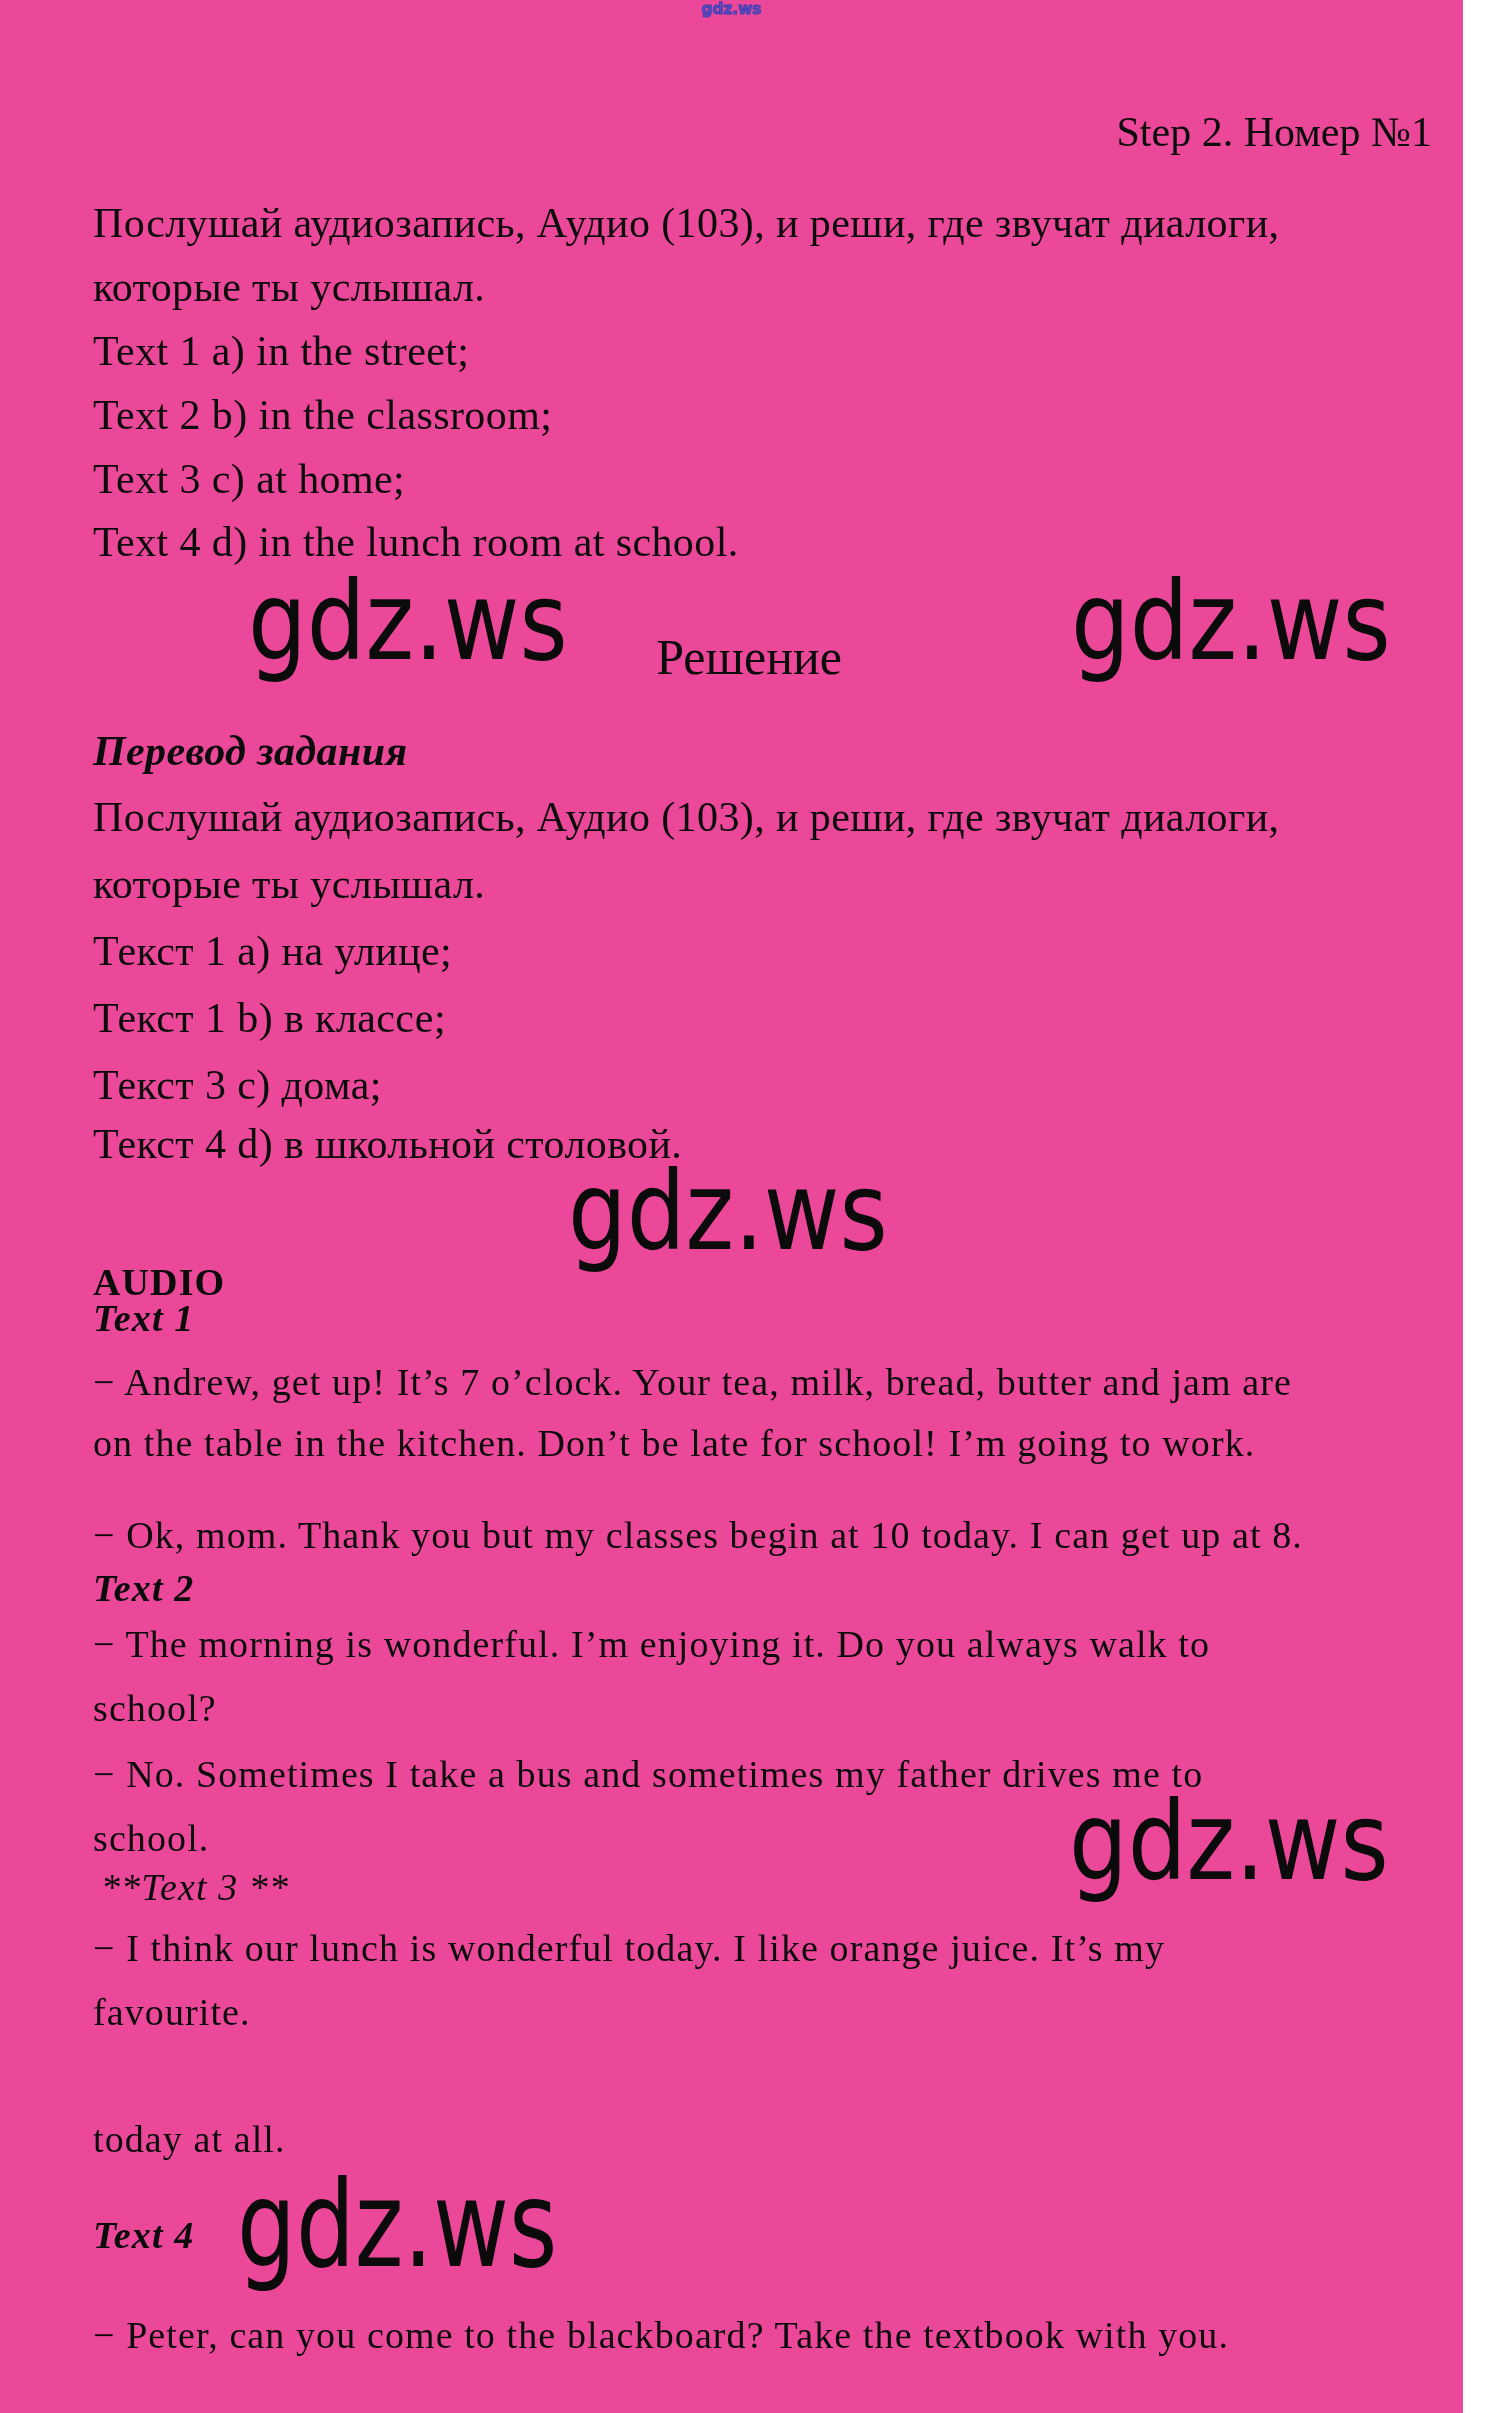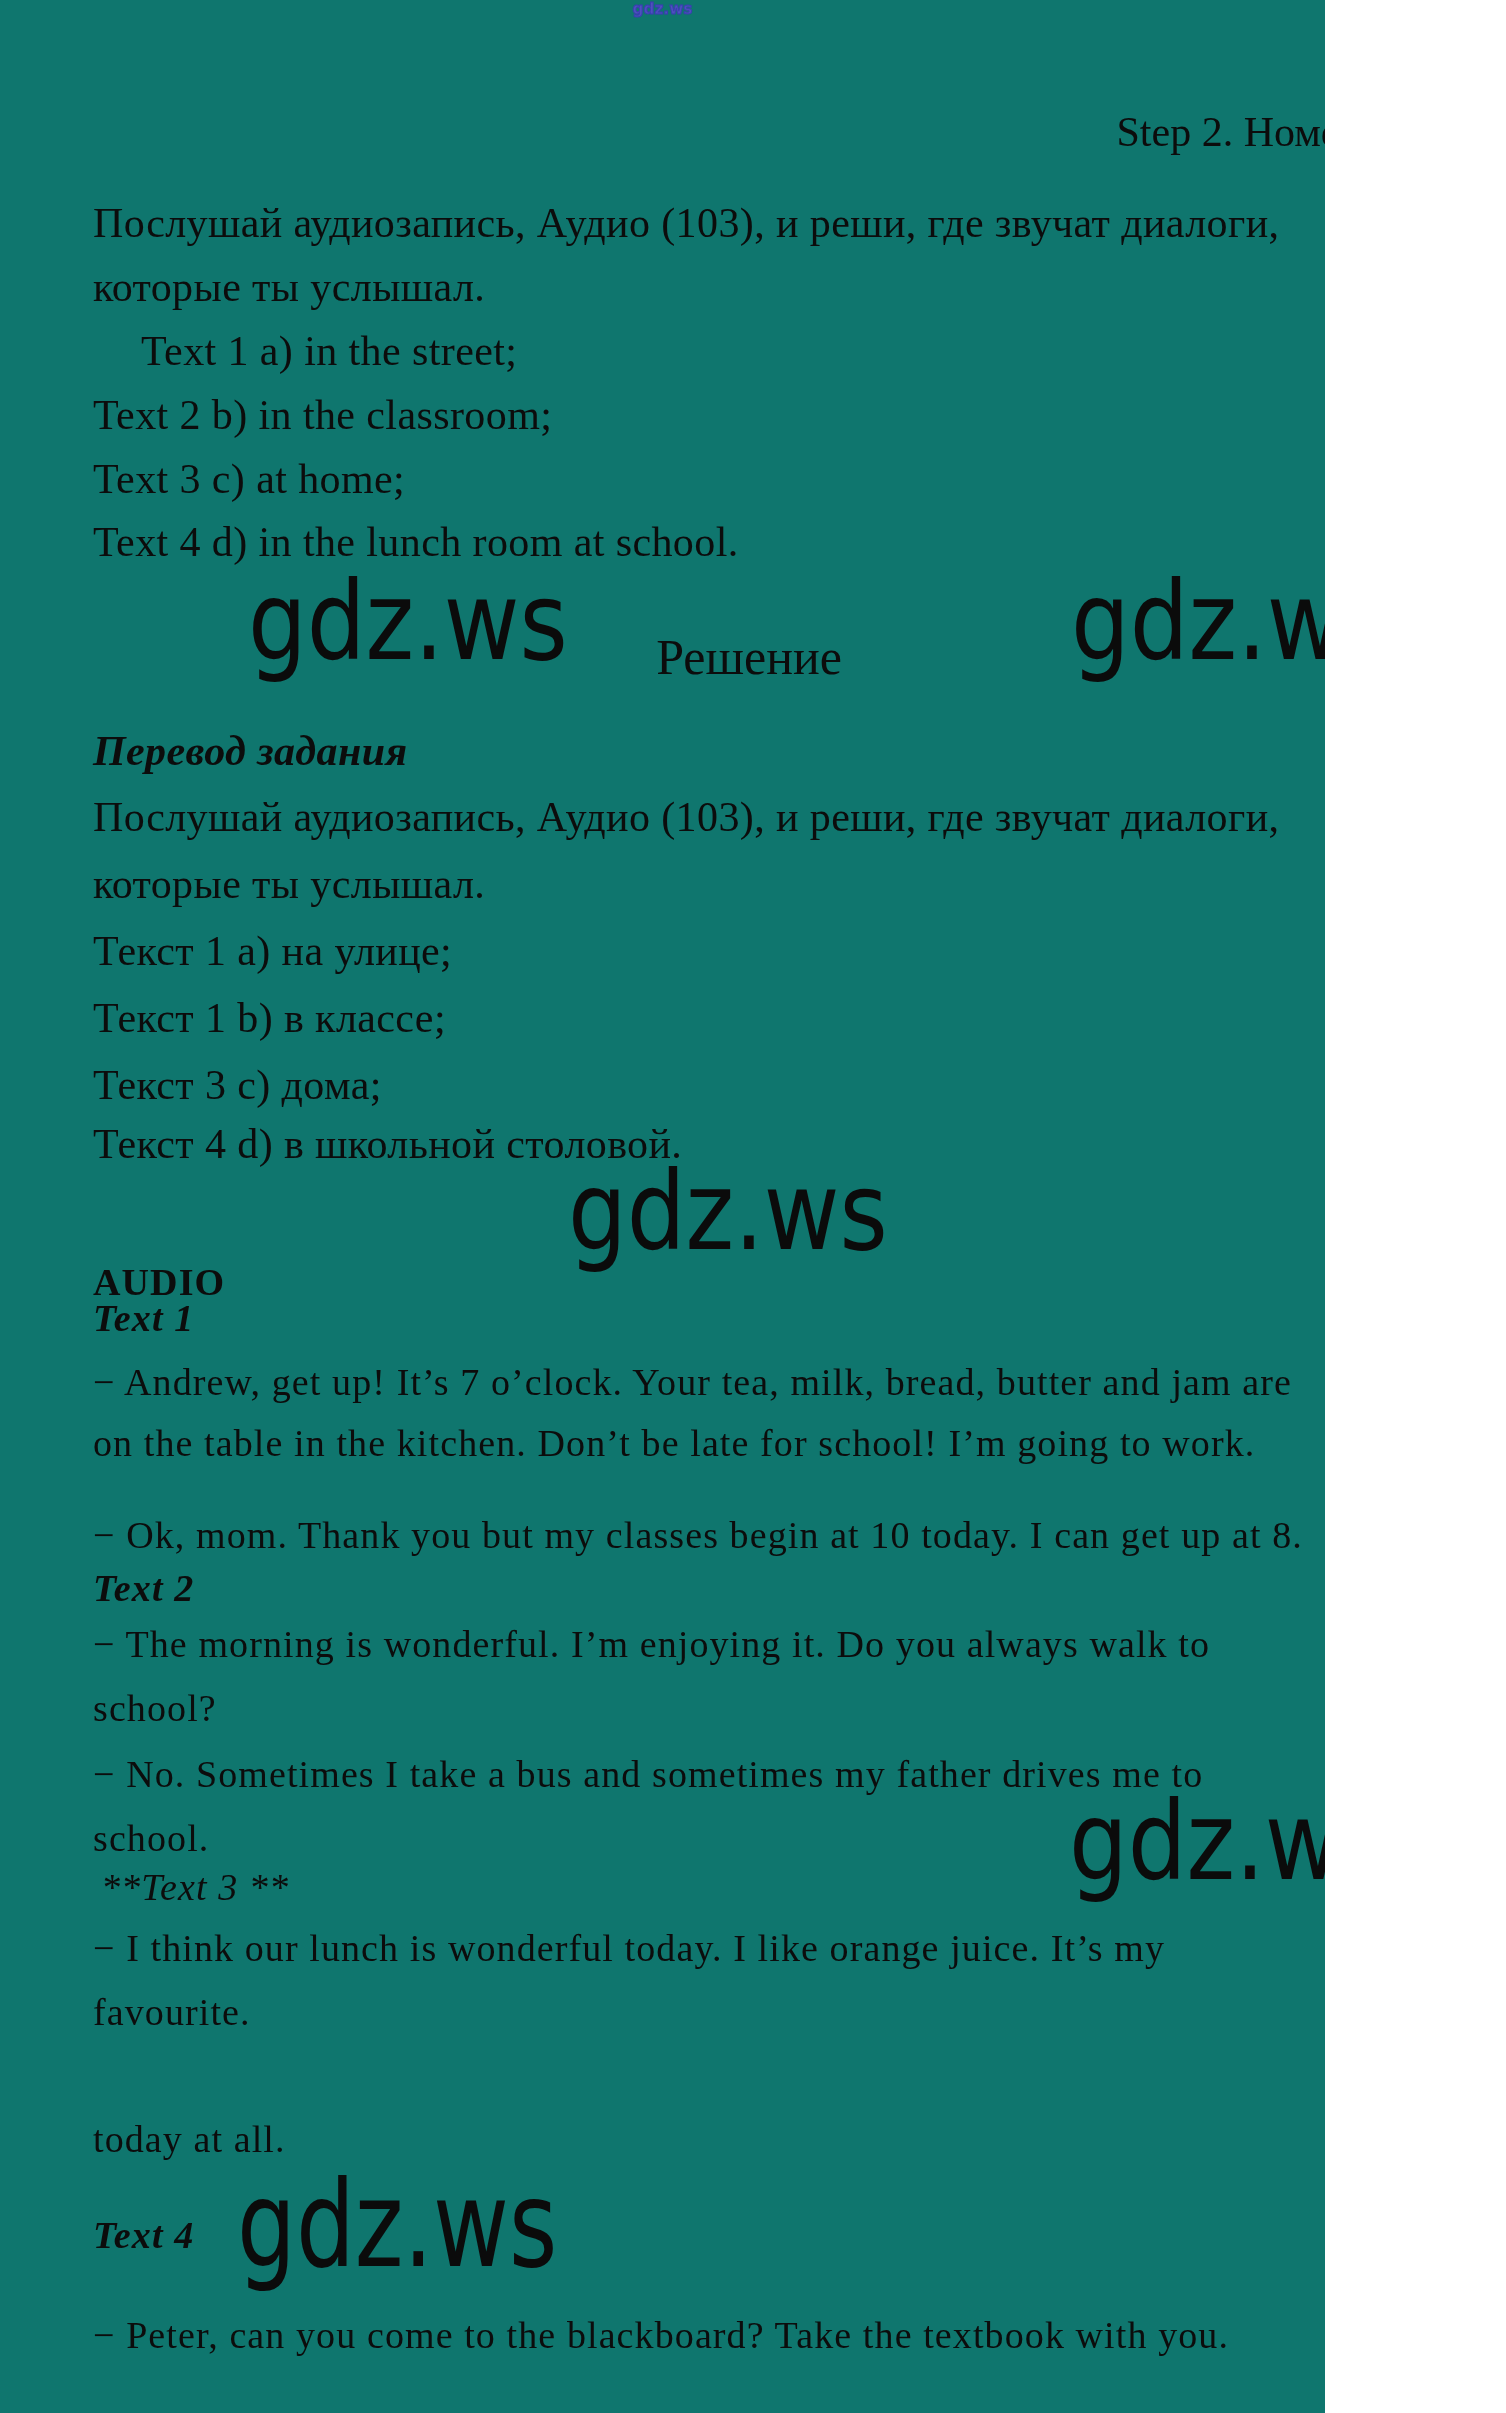--- a/index.html
+++ b/index.html
@@ -2,23 +2,23 @@
 <html style="font-size:11.7px"><head>
 <meta charset="utf-8">
 <style>
   html, body {
     margin: 0;
     padding: 0;
     background: #ffffff;
   }
   .page {
     position: relative;
-    width: 1325px;
+    width: 1463px;
     height: 2413px;
-    background: #0f766e;
+    background: #ec4899;
     overflow: hidden;
     font-family: "Liberation Serif", "DejaVu Serif", serif;
     color: #0c0c0c;
   }
   .t {
     position: absolute;
     white-space: nowrap;
     line-height: 1;
   }
   
@@ -72,21 +72,21 @@
 <body>
 
 <div class="page">
 
   <div class="wm-top">gdz.ws</div>
 
   <div class="t title-line" style="top:111px;text-align:right;">Step 2. Номер №1</div>
 
   <div class="t ru" style="left:93px; top:202px;">Послушай аудиозапись, Аудио (103), и реши, где звучат диалоги,</div>
   <div class="t ru" style="left:93px; top:266px;">которые ты услышал.</div>
-  <div class="t ru" style="left:93px; top:330px;margin-left:48px;">Text 1 a) in the street;</div>
+  <div class="t ru" style="left:93px; top:330px;">Text 1 a) in the street;</div>
   <div class="t ru" style="left:93px; top:394px;">Text 2 b) in the classroom;</div>
   <div class="t ru" style="left:93px; top:458px;">Text 3 c) at home;</div>
   <div class="t ru" style="left:93px; top:521px;">Text 4 d) in the lunch room at school.</div>
 
   <div class="wm" style="left:248px; top:567px;">gdz.ws</div>
   <div class="wm" style="left:1071px; top:567px;">gdz.ws</div>
   <div class="t solution-line" style="top:632px;">Решение</div>
 
   <div class="t ru b i" style="left:93px; top:730px;">Перевод задания</div>
   <div class="t ru" style="left:93px; top:796px;">Послушай аудиозапись, Аудио (103), и реши, где звучат диалоги,</div>

